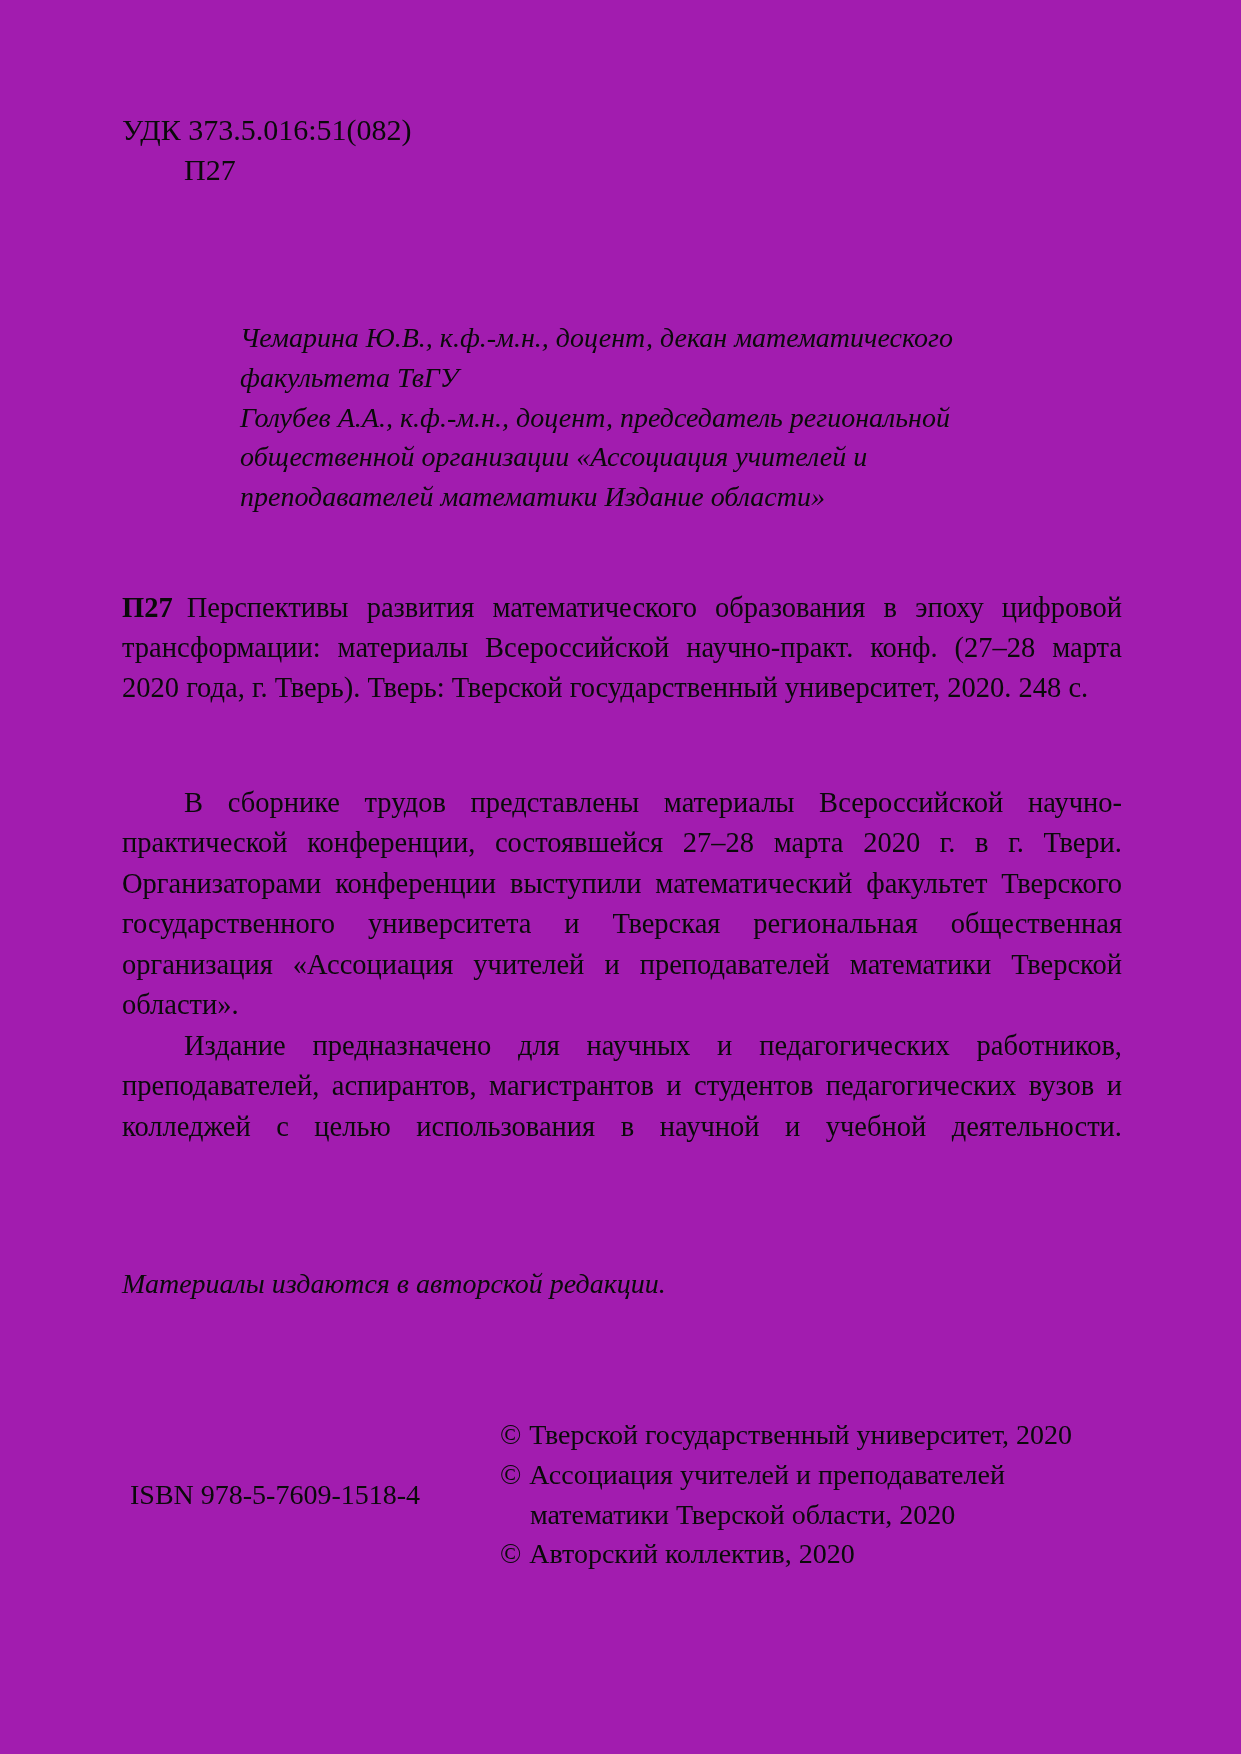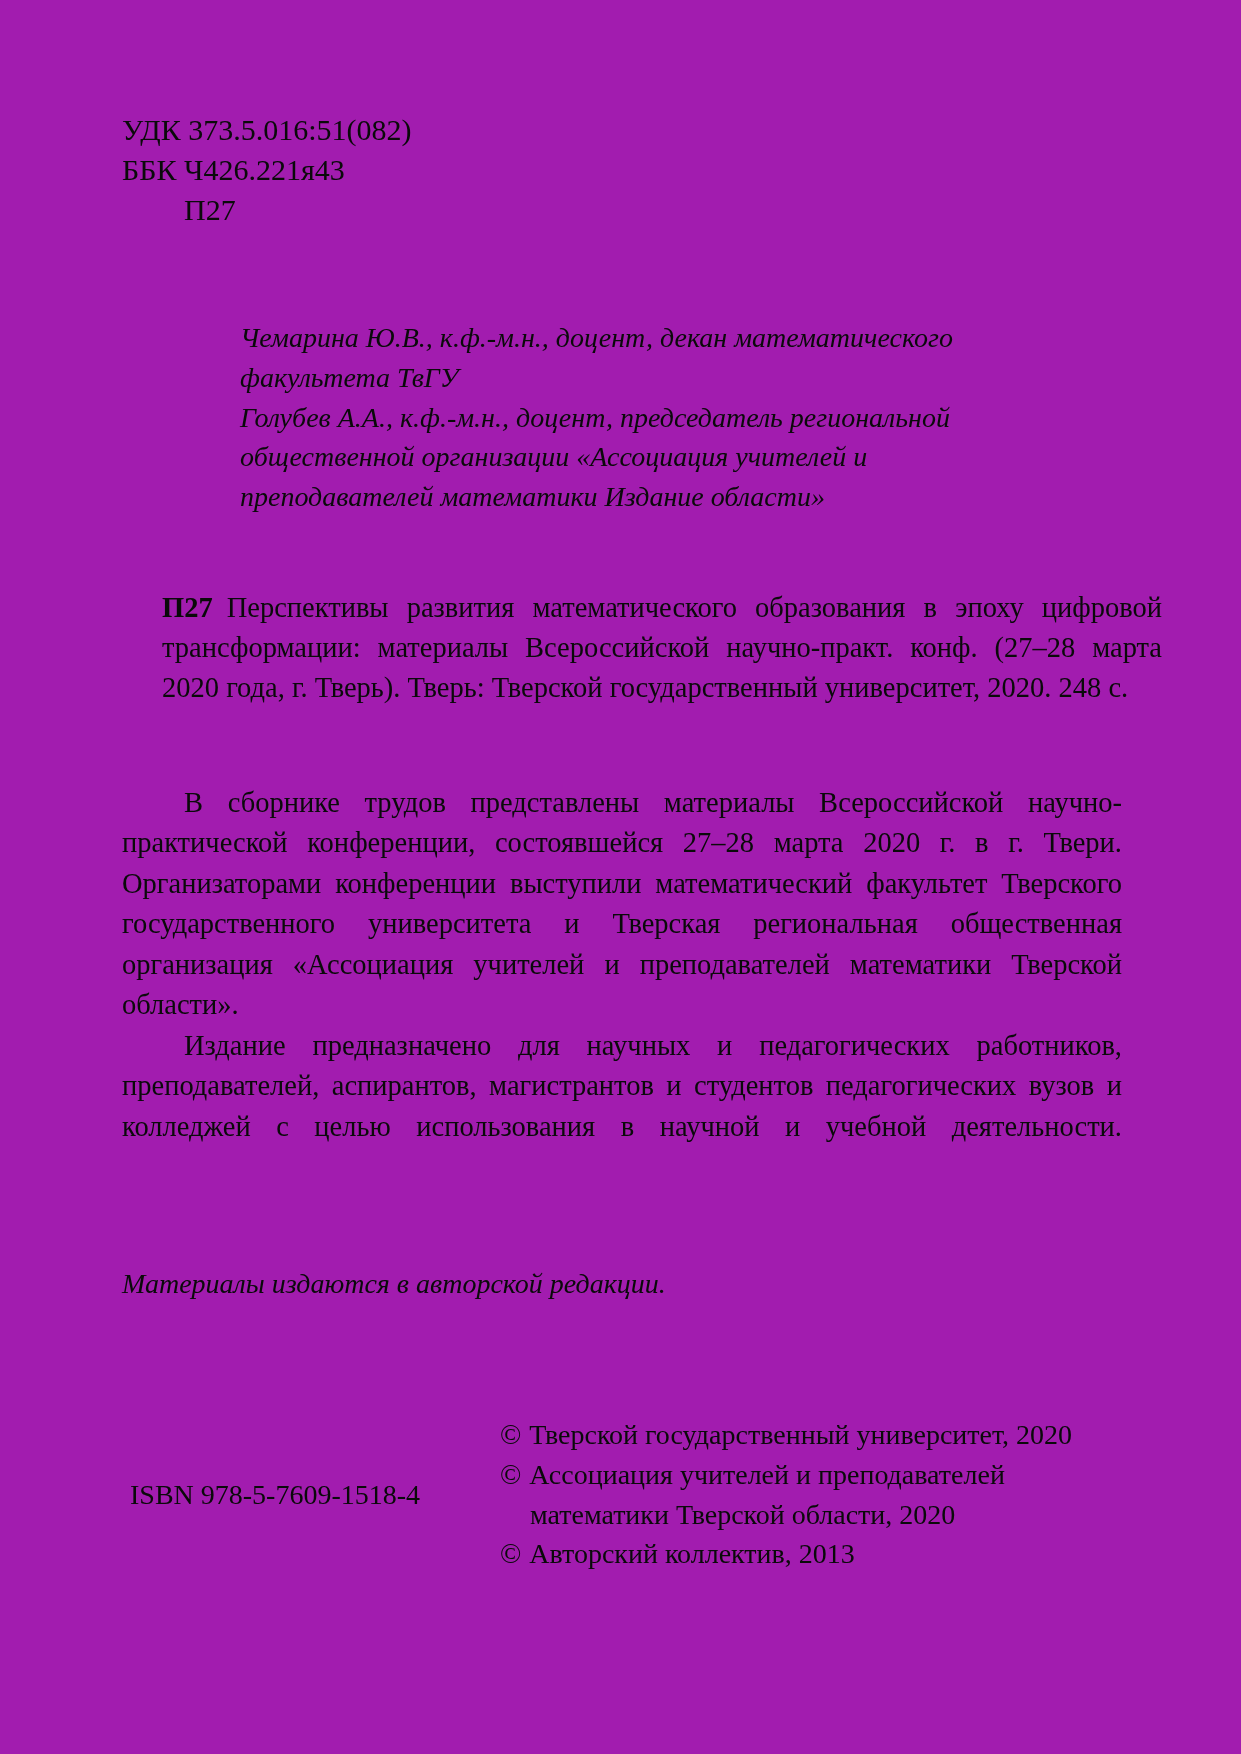--- a/index.html
+++ b/index.html
@@ -57,21 +57,20 @@
   .board-list p { margin: 0; }
 
   
   .biblio {
     position: absolute;
     left: 122px;
     top: 588px;
     width: 1000px;
     font-size: 28.5px;
     line-height: 1.40;
-    margin-left: 40px;
   }
   .biblio .bib-body {
     text-align: justify;
     text-justify: inter-word;
     text-indent: 0;
   }
   .biblio .code-label {
     font-weight: bold;
     margin-right: 14px;
   }
@@ -134,21 +133,20 @@
     margin-right: 8px;
   }
 </style>
 </head>
 <body>
 
 <div class="page">
 
   <div class="codes">
     <div>УДК 373.5.016:51(082)</div>
-    <div>ББК Ч426.221я43</div>
     <div class="indent">П27</div>
   </div>
 
 
   <div class="board-list">
     <p>Чемарина Ю.В., к.ф.-м.н., доцент, декан математического факультета ТвГУ</p>
     <p>Голубев А.А., к.ф.-м.н., доцент, председатель региональной общественной организации «Ассоциация учителей и преподавателей математики Издание области»</p>
   </div>
 
   <div class="biblio">
@@ -160,17 +158,17 @@
     <p>Издание предназначено для научных и педагогических работников, преподавателей, аспирантов, магистрантов и студентов педагогических вузов и колледжей с целью использования в научной и учебной деятельности.</p>
   </div>
 
   <div class="note">Материалы издаются в авторской редакции.</div>
 
   <div class="footer">
     <div class="isbn">ISBN 978-5-7609-1518-4</div>
     <div class="rights">
       <div class="r-line"><span class="mark">©</span><span>Тверской государственный университет, 2020</span></div>
       <div class="r-line"><span class="mark">©</span><span>Ассоциация учителей и преподавателей математики Тверской области, 2020</span></div>
-      <div class="r-line"><span class="mark">©</span><span>Авторский коллектив, 2013</span></div>
+      <div class="r-line"><span class="mark">©</span><span>Авторский коллектив, 2020</span></div>
     </div>
   </div>
 
 </div>
 
 </body></html>

